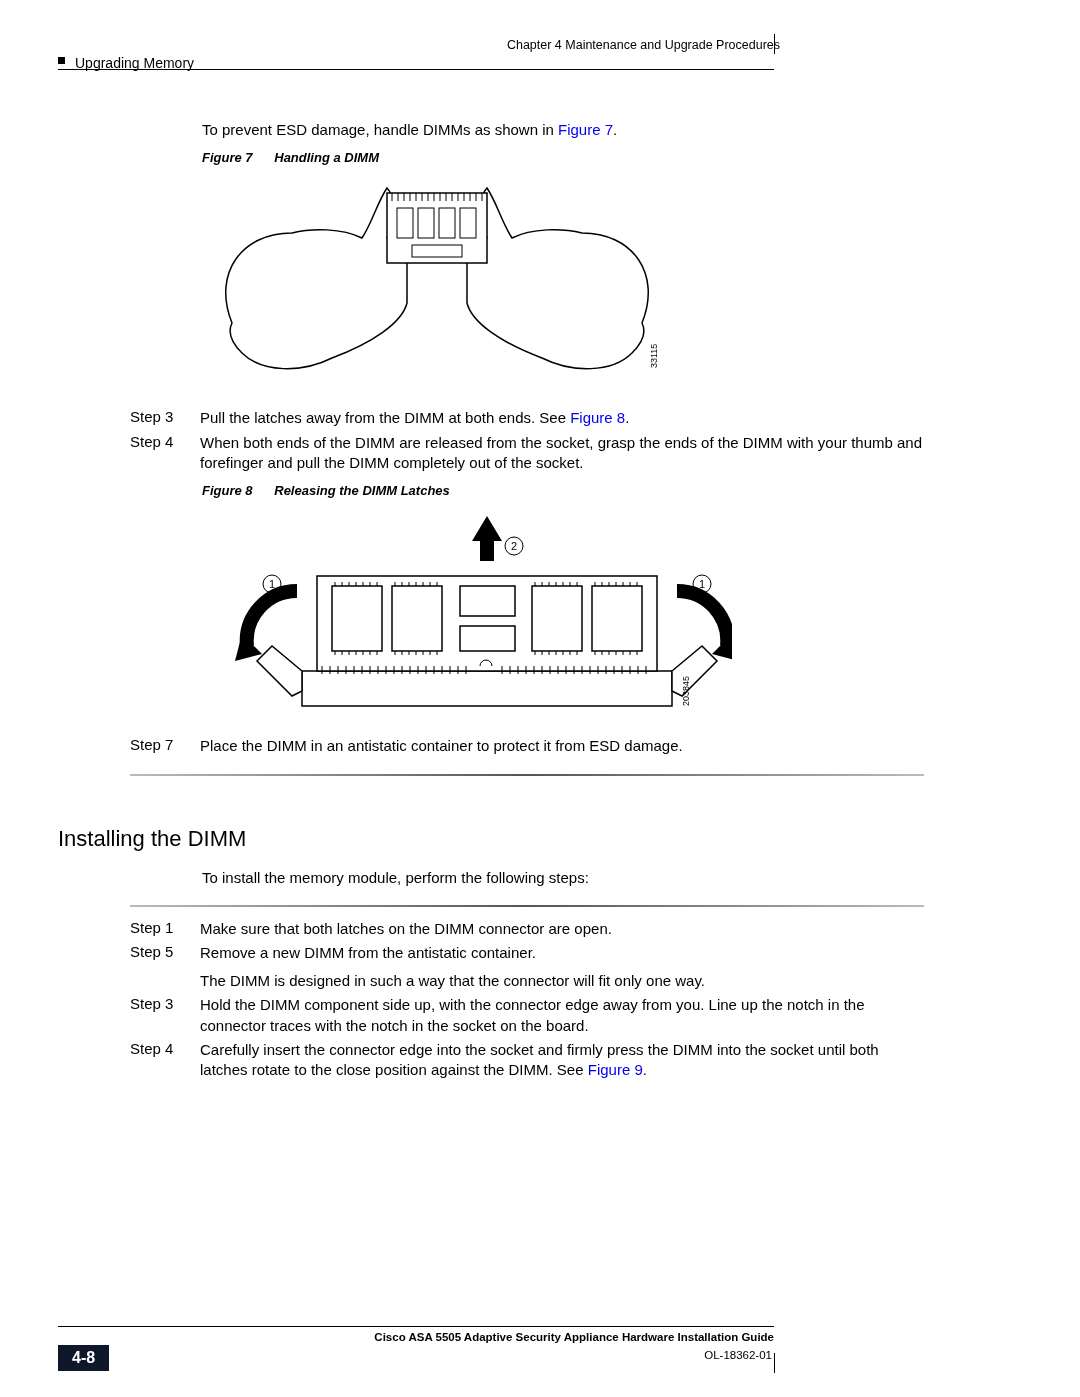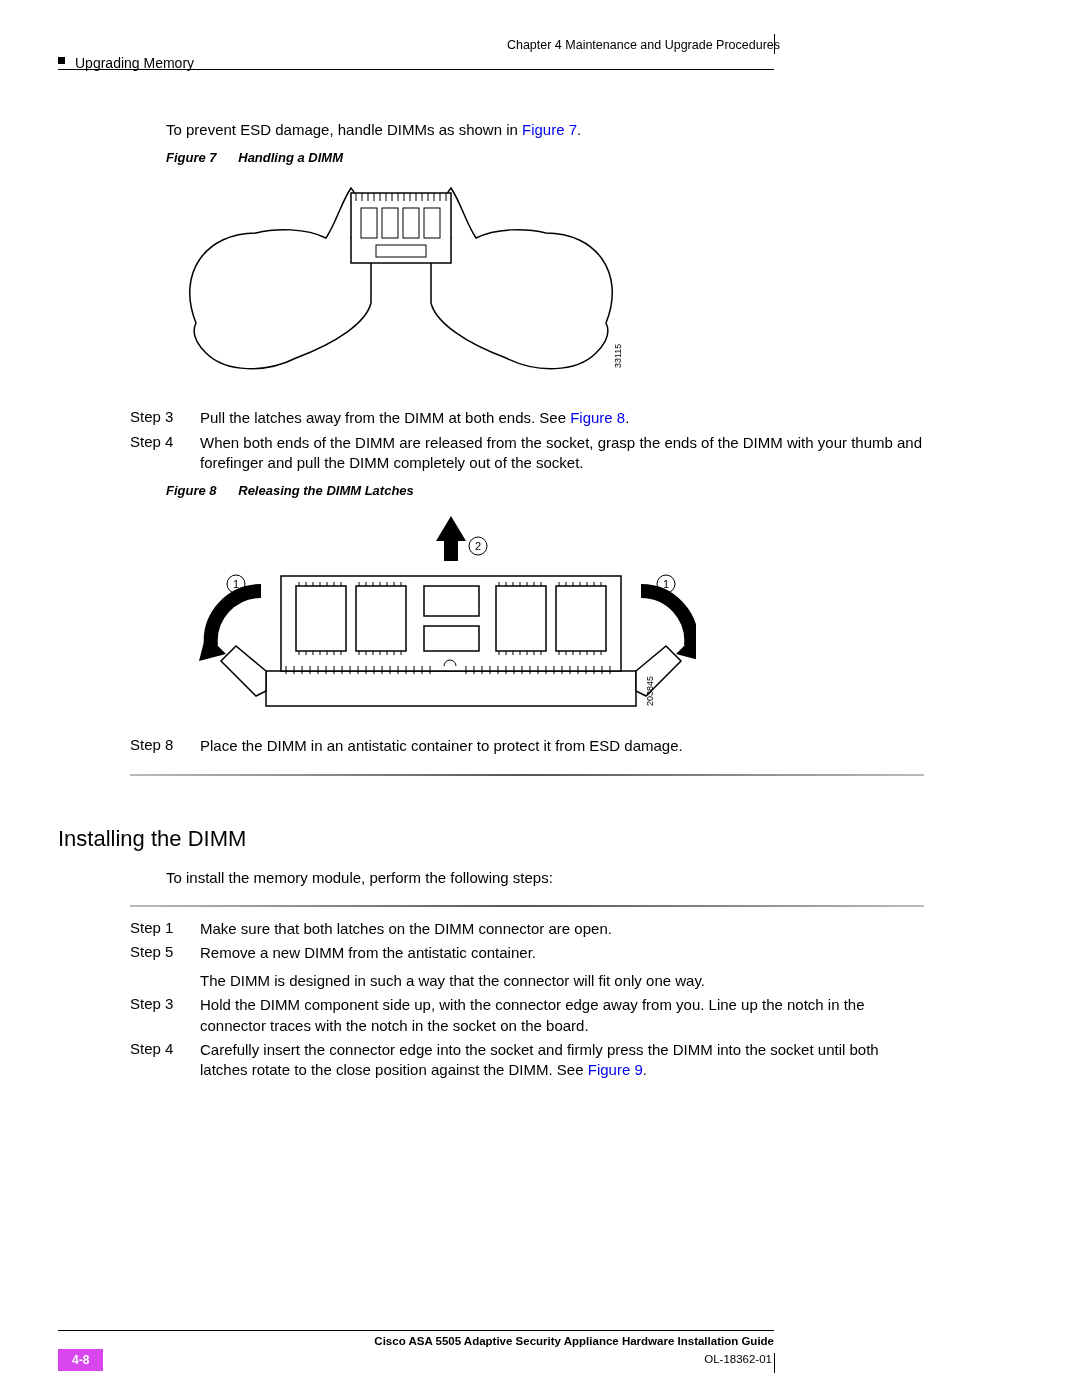--- a/index.html
+++ b/index.html
@@ -109,24 +109,24 @@
     font-size: 11.5px;
     font-weight: bold;
     text-align: right;
     padding: 2px 0;
   }
   .footer-bar {
     display: flex;
     align-items: stretch;
   }
   .page-box {
-    background: #d946ef;
+    background: #0f172a;
     color: #fff;
     font-weight: bold;
-    font-size: 12px;
+    font-size: 16px;
     padding: 4px 14px;
     display: flex;
     align-items: center;
   }
   .footer-right {
     margin-left: auto;
     font-size: 11.5px;
     padding: 4px 2px;
   }
   .thin-vline-br {
@@ -137,21 +137,21 @@
     height: 20px;
     background: #000;
   }
   .content {
     position: absolute;
     top: 120px;
     left: 130px;
     right: 56px;
   }
   .indent-left {
-    margin-left: 36px;
+    margin-left: 72px;
   }
   svg { display: block; }
 </style>
 </head>
 <body>
 
 <div class="page">
   <div class="thin-vline-tr"></div>
   <div class="header-right">Chapter 4      Maintenance and Upgrade Procedures</div>
   <div class="bullet-sq"></div>
@@ -348,21 +348,21 @@
             <line x1="414" y1="145" x2="414" y2="149"></line>
             <line x1="421" y1="145" x2="421" y2="149"></line>
             <line x1="428" y1="145" x2="428" y2="149"></line>
             <line x1="435" y1="145" x2="435" y2="149"></line>
         </g>
         <text x="487" y="200" font-size="9" transform="rotate(-90 487 200)">203845</text>
       </svg>
     </div>
 
     <div class="step-row">
-      <div class="step-label">Step 8</div>
+      <div class="step-label">Step 7</div>
       <div class="step-text">Place the DIMM in an antistatic container to protect it from ESD damage.</div>
     </div>
 
     <div class="sep-line" style="margin-top:18px"></div>
 
     <div class="section-heading" style="margin-left:-72px">Installing the DIMM</div>
 
     <div class="body-text indent-left">To install the memory module, perform the following steps:</div>
 
     <div class="sep-line" style="margin-top:16px"></div>

